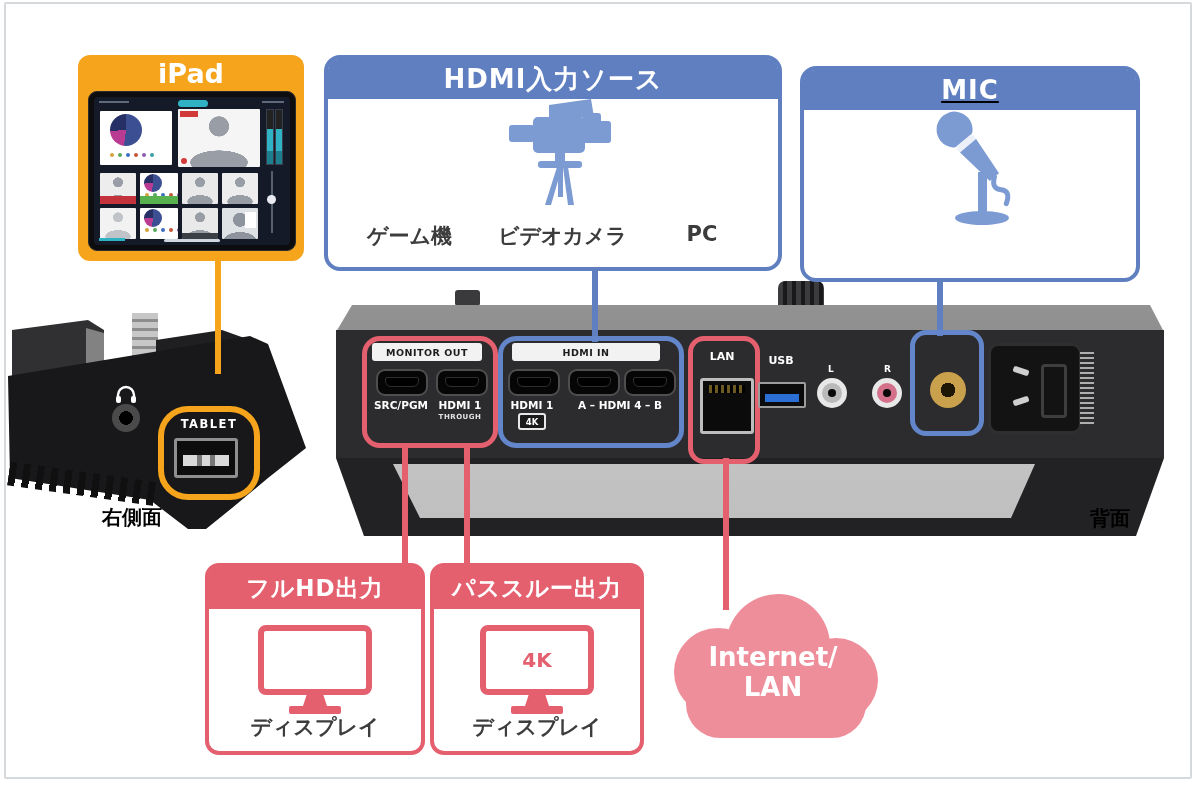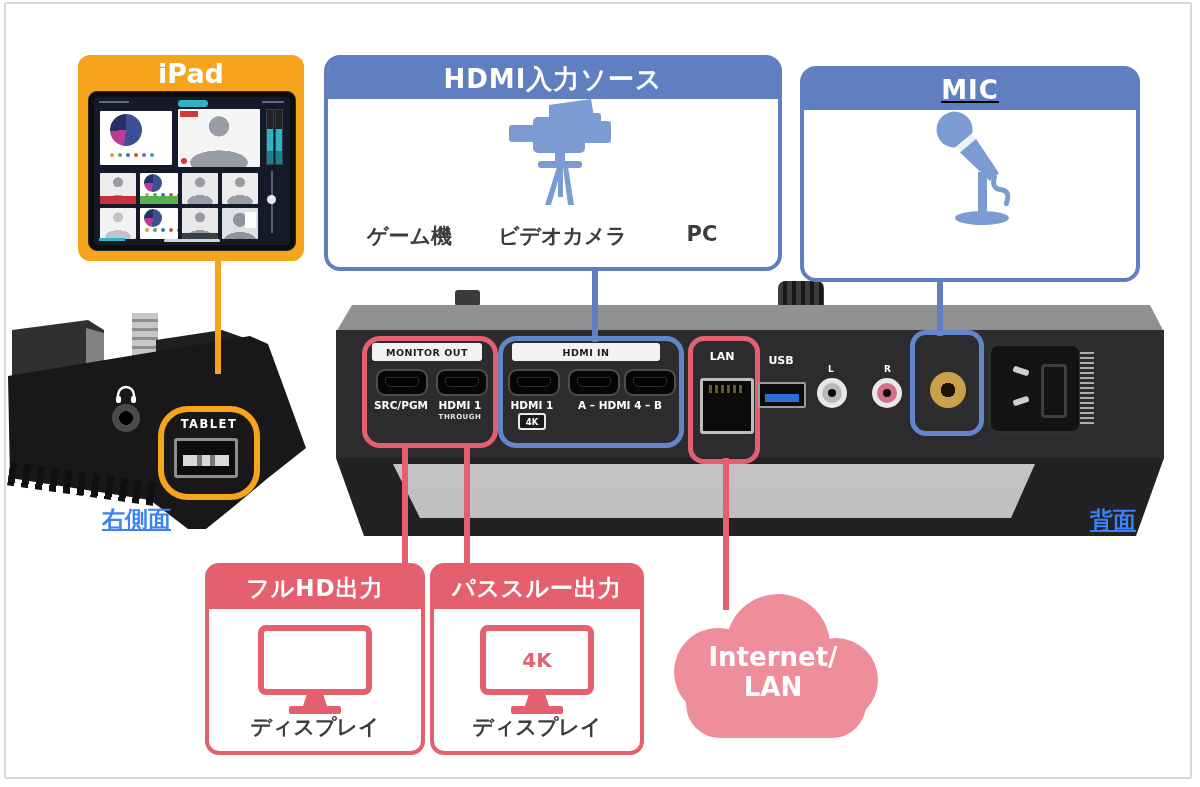--- a/index.html
+++ b/index.html
@@ -68,21 +68,21 @@
   .rca{position:absolute;width:30px;height:30px;border-radius:50%;background:#e8e8e8;z-index:4;}
   .rca i{position:absolute;left:5px;top:5px;width:20px;height:20px;border-radius:50%;display:block;}
   .rca i b{position:absolute;left:6px;top:6px;width:8px;height:8px;border-radius:50%;background:#0a0a0a;display:block;}
   .lr{position:absolute;color:#fff;font-weight:bold;font-size:9px;z-index:4;}
   .jack{position:absolute;width:36px;height:36px;border-radius:50%;background:radial-gradient(circle,#1e1604 0 28%,#c9a04c 29% 78%,#6e5319 79%);z-index:4;}
   .power{position:absolute;left:988px;top:343px;width:88px;height:85px;background:#131313;border:3px solid #2f2f2f;border-radius:10px;z-index:2;}
   .power .pin{position:absolute;width:16px;height:6px;background:#cfcfcf;border-radius:2px;}
   .certmarks{position:absolute;left:1080px;top:352px;width:14px;height:72px;z-index:2;
              background:repeating-linear-gradient(#cfcfcf 0 2px, rgba(0,0,0,0) 2px 5px);opacity:.8;}
 
-  .caption{position:absolute;font-weight:bold;font-size:23px;color:#3b82f6;z-index:4;white-space:nowrap;text-decoration:underline;}
+  .caption{position:absolute;font-weight:bold;font-size:20px;color:#000000;z-index:4;white-space:nowrap;}
 
   
   .sd-slab{clip-path:polygon(12px 330px,88px 320px,104px 330px,104px 378px,12px 380px);background:#303032;}
   .sd-slabface{clip-path:polygon(86px 328px,104px 333px,104px 377px,86px 377px);background:#828282;}
   .sd-fader{position:absolute;left:132px;top:313px;width:26px;height:66px;z-index:1;
             background:repeating-linear-gradient(#c7c7c7 0 6px,#8d8d8d 6px 9px);}
   .sd-hump{clip-path:polygon(156px 340px,222px 330px,250px 340px,250px 378px,156px 378px);background:#1f1f21;}
   .sd-body{clip-path:polygon(8px 376px,250px 336px,268px 344px,306px 448px,268px 478px,232px 508px,206px 529px,188px 529px,150px 500px,10px 478px);background:#18181a;}
   .teeth{position:absolute;left:8px;top:472px;width:152px;height:24px;z-index:1;transform:rotate(8deg);
          background:repeating-linear-gradient(90deg,#101010 0 7px,rgba(0,0,0,0) 7px 14px);}

